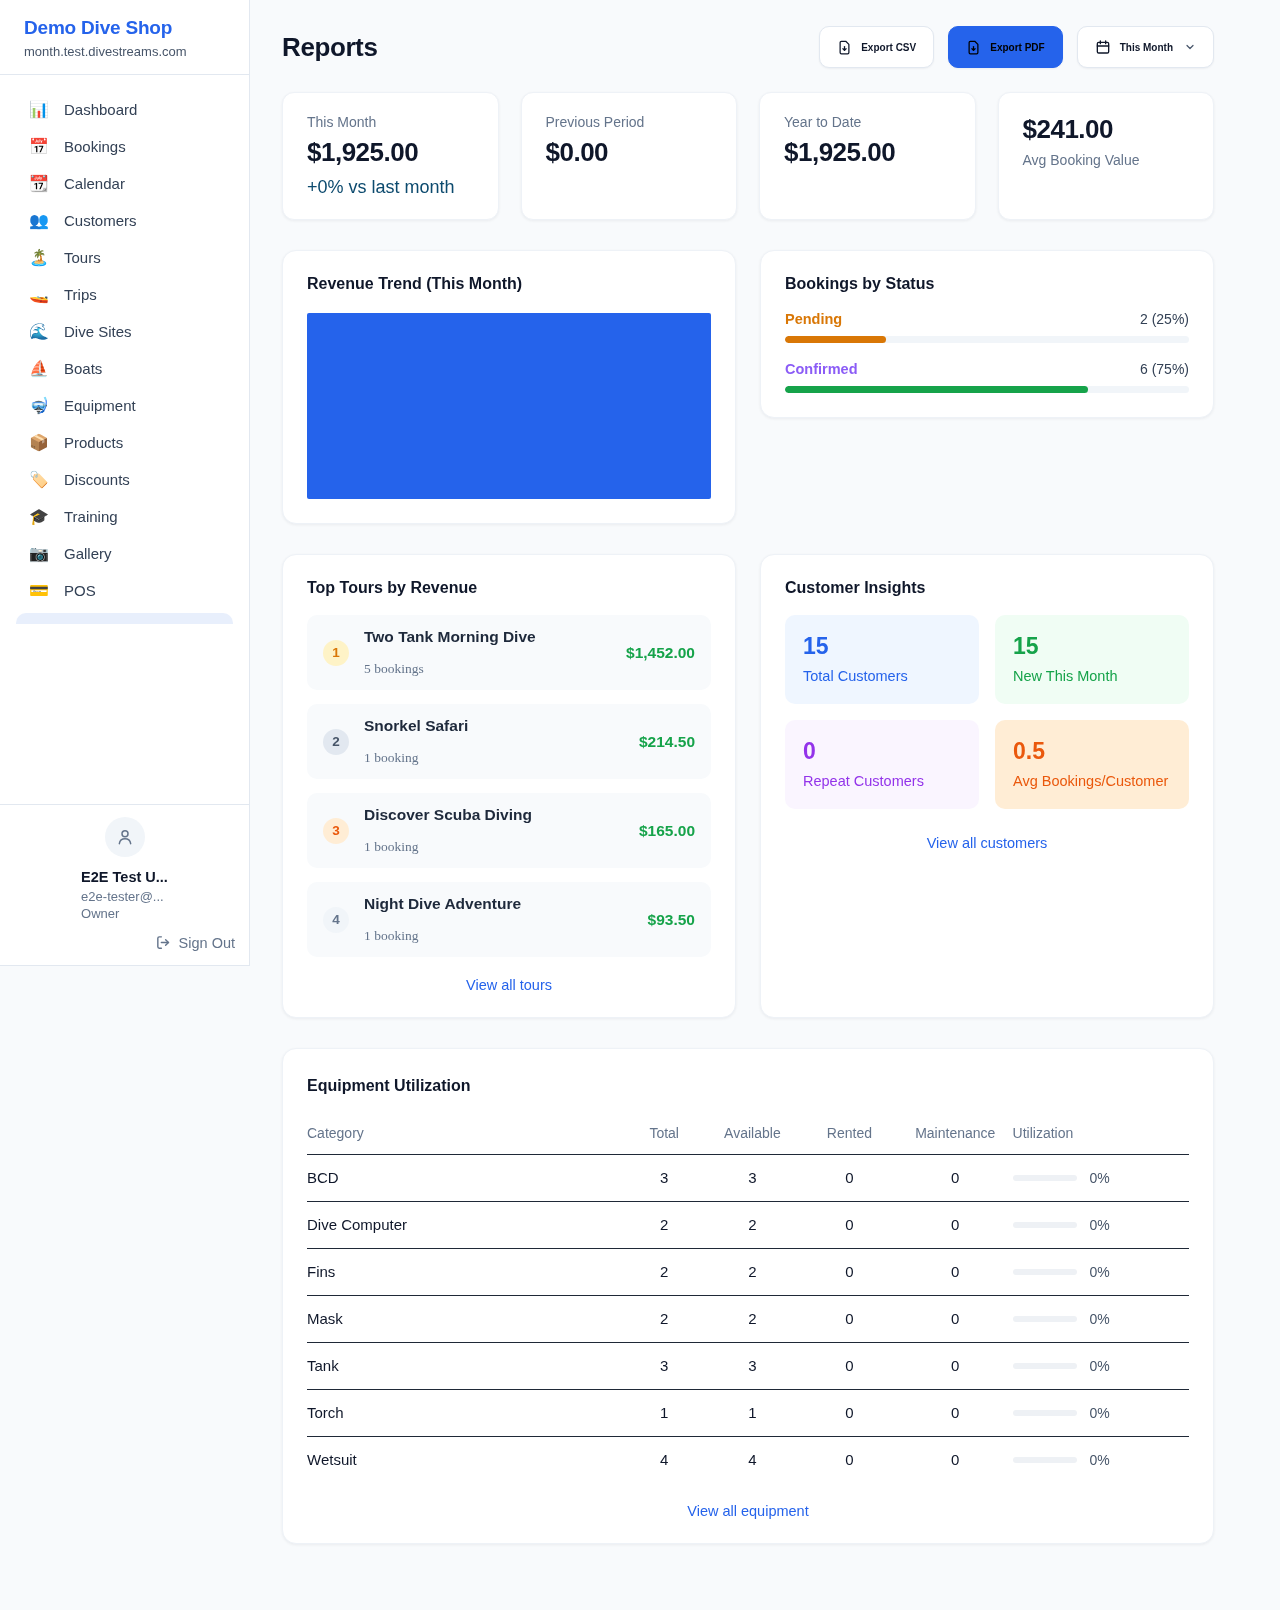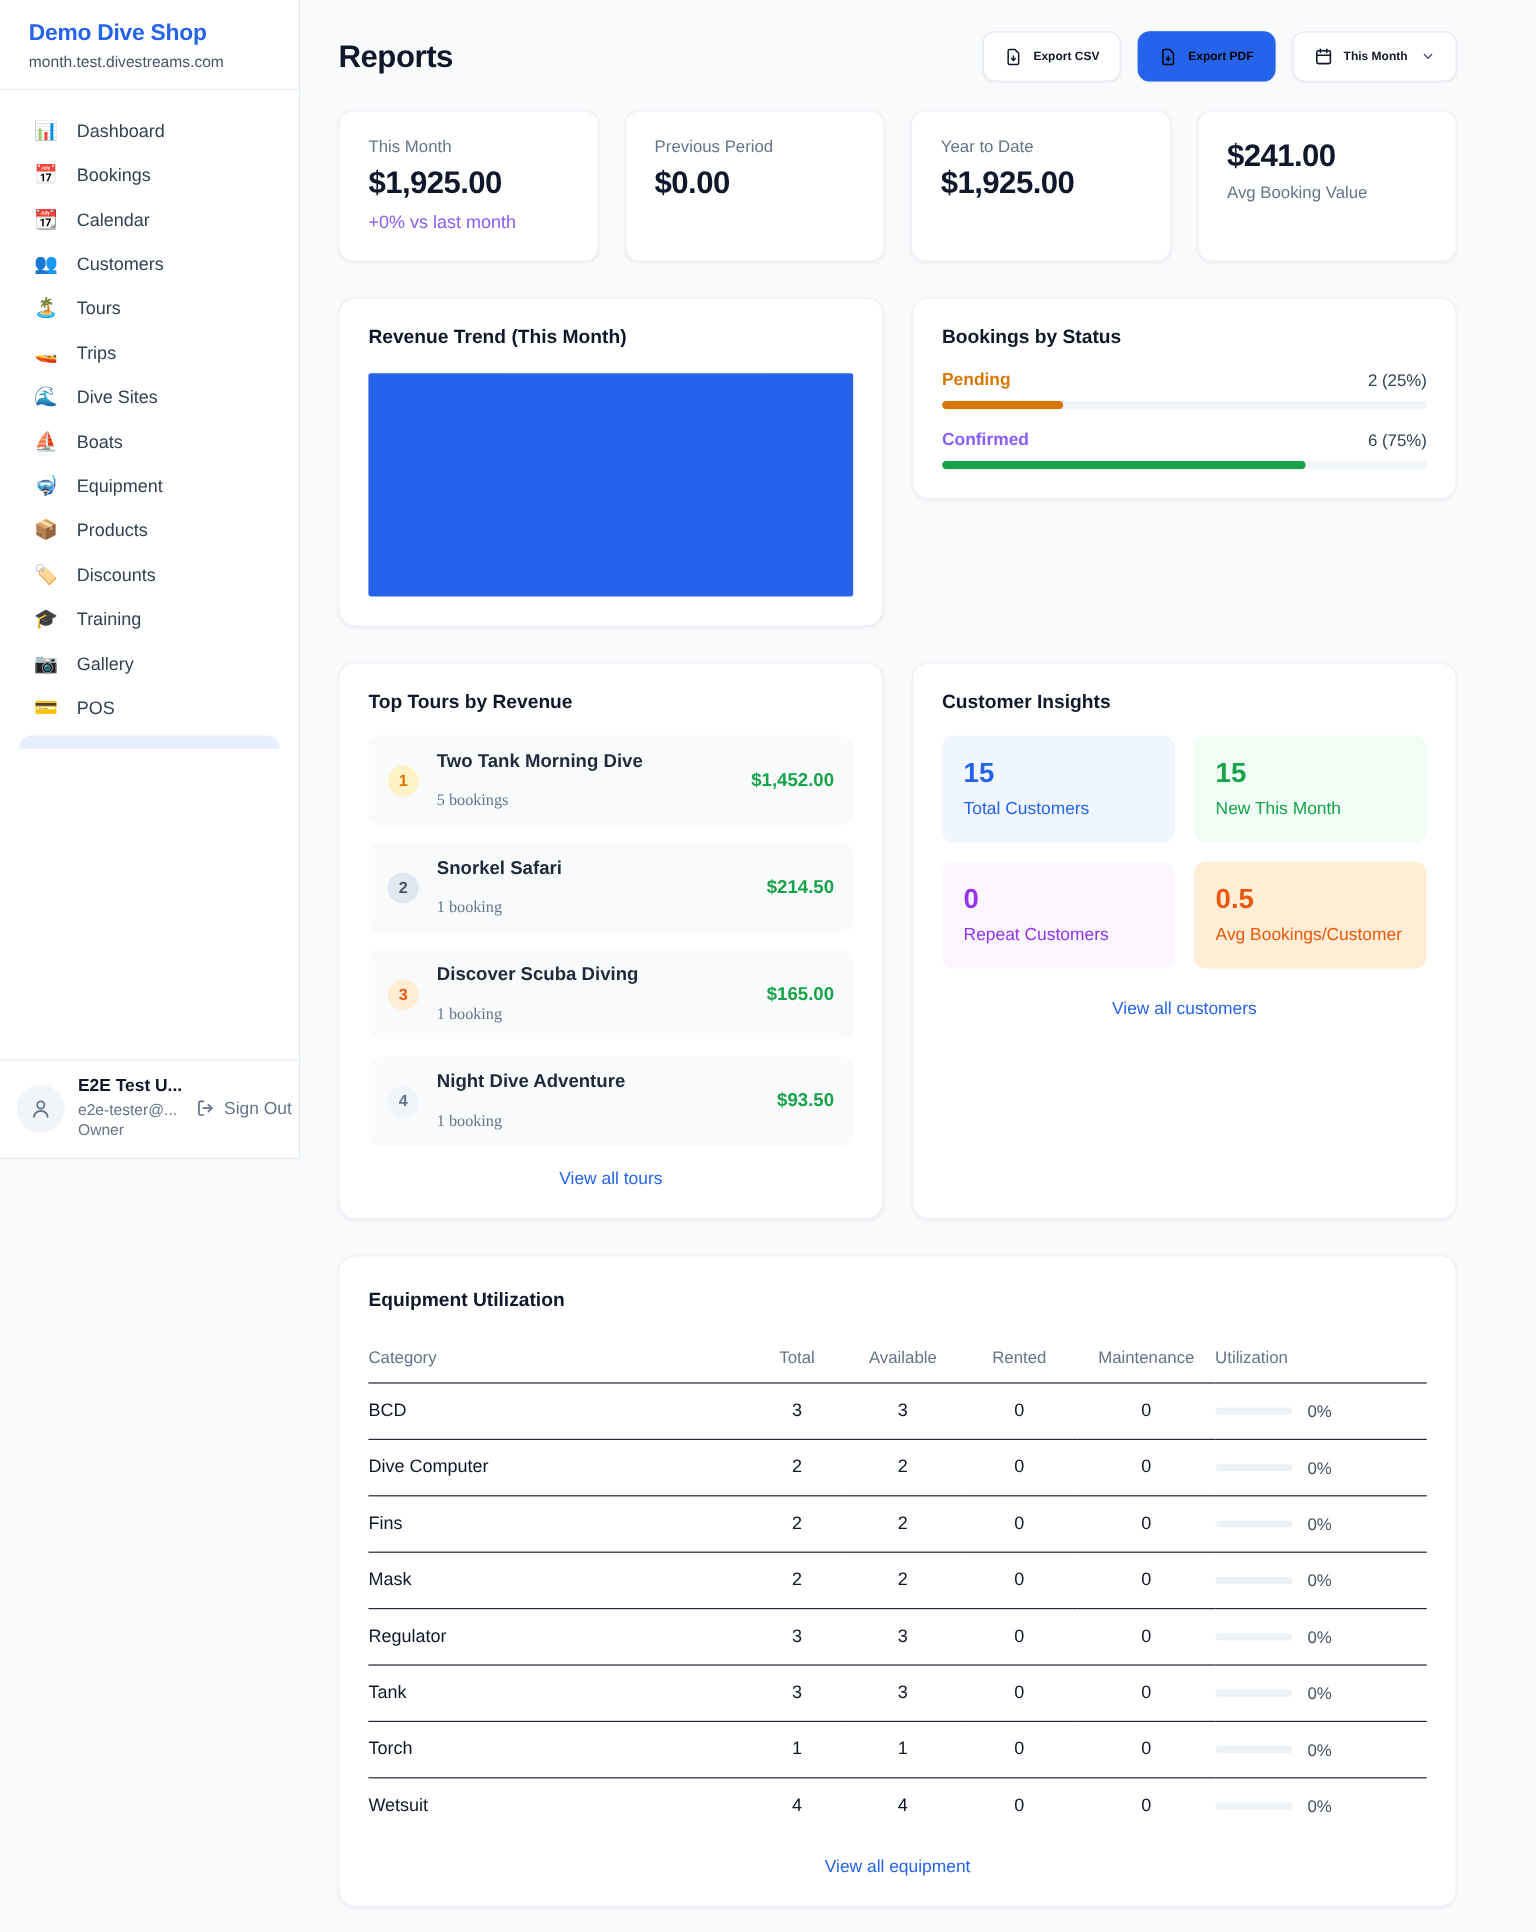--- a/index.html
+++ b/index.html
@@ -27,21 +27,21 @@
     padding:10px 16px; border-radius:8px; cursor:pointer;
     color:#334155; font-size:15px;
   }
   .nav-icon { width:22px; text-align:center; font-size:16px; line-height:1; }
   .nav-item-partial {
     margin:4px 4px 0; height:11px; background:#e8effc;
     border-radius:10px 10px 0 0;
   }
   .sidebar-footer {
     border-top:1px solid #e2e8f0; padding:12px 14px 14px;
-    display:flex; align-items:center; gap:11px;
+    display:flex; align-items:center; gap:11px;flex-direction:column;
   }
   .avatar {
     width:40px; height:40px; min-width:40px; border-radius:50%;
     background:#f1f5f9; display:flex; align-items:center; justify-content:center;
     color:#64748b;
   }
   .user-info { line-height:1.35; }
   .user-name { font-size:14.5px; font-weight:700; color:#0f172a; white-space:nowrap; }
   .user-email { font-size:13px; color:#64748b; white-space:nowrap; }
   .user-role { font-size:13px; color:#64748b; }
@@ -66,21 +66,21 @@
   .chev { margin-left:2px; }
 
   
   .stats-grid { display:grid; grid-template-columns:repeat(4,1fr); gap:22px; margin-bottom:30px; }
   .stat-card {
     background:#fff; border-radius:12px; padding:21px 24px; min-height:126px;
     border:1px solid #eef2f7; box-shadow:0 1px 3px rgba(15,23,42,0.06);
   }
   .stat-label { font-size:14px; color:#64748b; }
   .stat-value { font-size:26px; font-weight:800; letter-spacing:-0.5px; margin-top:7px; }
-  .stat-delta { font-size:15px; color:#8b5cf6; margin-top:9px; }
+  .stat-delta { font-size:18px; color:#0c4a6e; margin-top:9px; }
   .stat-card.reverse .stat-value { margin-top:0; }
   .stat-card.reverse .stat-label { margin-top:7px; }
 
   
   .row-grid { display:grid; grid-template-columns:1fr 1fr; gap:24px; margin-bottom:30px; }
   .row-grid.top { align-items:start; }
   .card {
     background:#fff; border-radius:14px; padding:24px;
     border:1px solid #eef2f7; box-shadow:0 1px 3px rgba(15,23,42,0.06);
   }
@@ -481,35 +481,20 @@
             <td>
               <div class="util-cell">
                 <div class="util-track">
                     <div class="util-fill" style="width: 0%;"></div>
                   </div>
                 <span class="util-pct">0%</span>
               </div>
             </td>
           </tr>
           <tr>
-            <td>Regulator</td>
-            <td>3</td>
-            <td class="c-green">3</td>
-            <td class="c-blue">0</td>
-            <td class="c-orange">0</td>
-            <td>
-              <div class="util-cell">
-                <div class="util-track">
-                    <div class="util-fill" style="width: 0%;"></div>
-                  </div>
-                <span class="util-pct">0%</span>
-              </div>
-            </td>
-          </tr>
-          <tr>
             <td>Tank</td>
             <td>3</td>
             <td class="c-green">3</td>
             <td class="c-blue">0</td>
             <td class="c-orange">0</td>
             <td>
               <div class="util-cell">
                 <div class="util-track">
                     <div class="util-fill" style="width: 0%;"></div>
                   </div>

